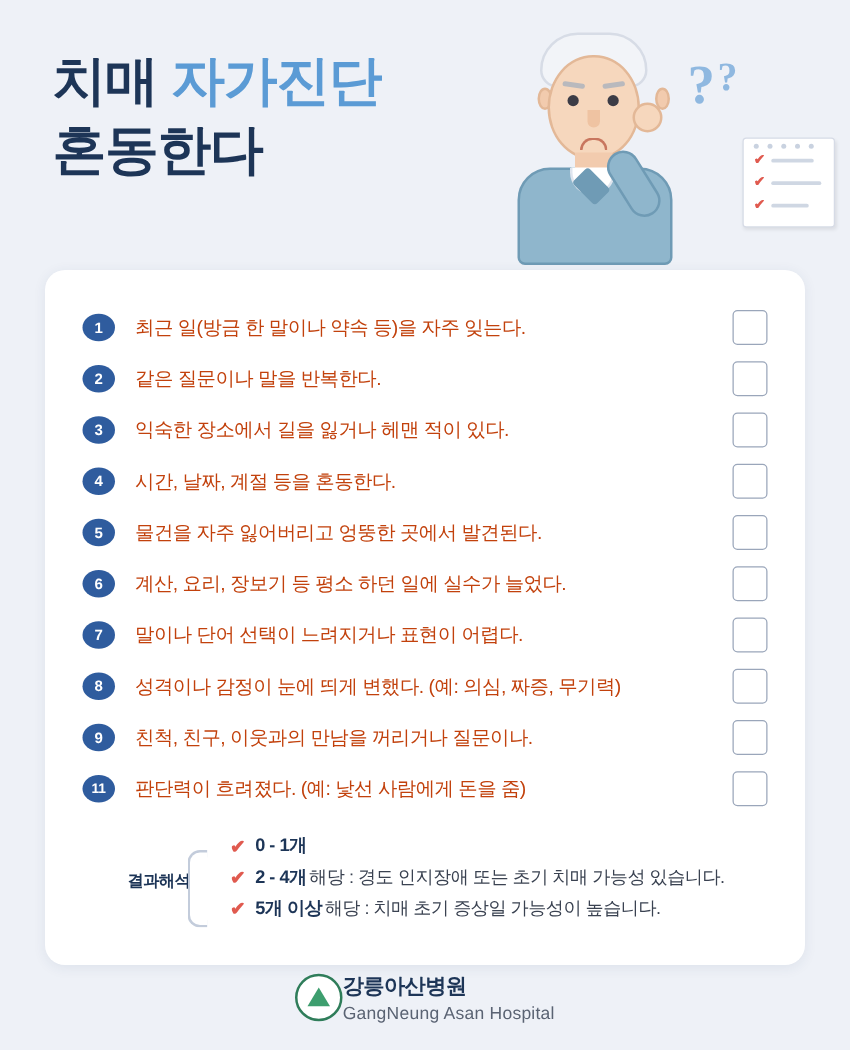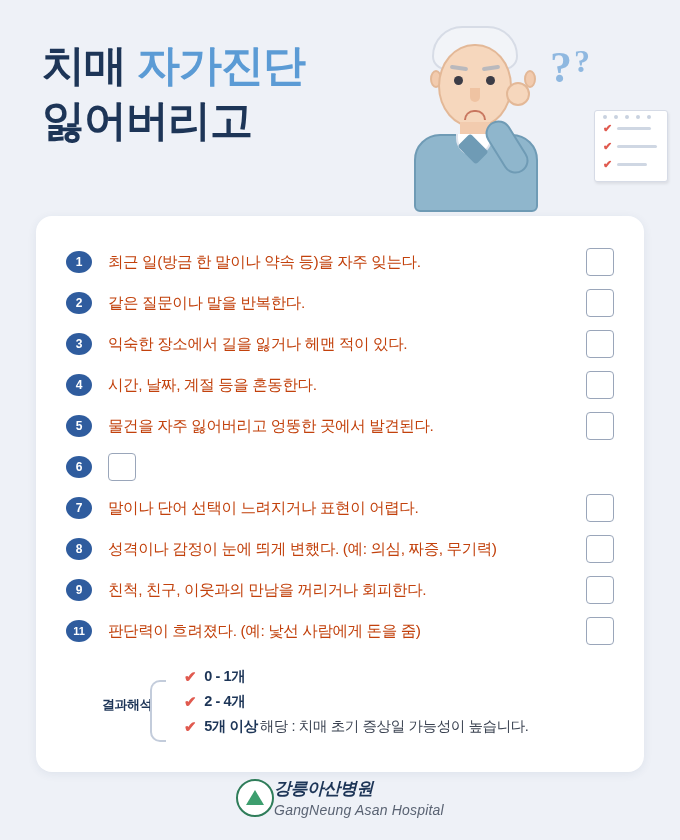--- a/index.html
+++ b/index.html
@@ -190,21 +190,20 @@
   .r-check { color: #e05a4f; font-weight: bold; margin-right: 8px; font-size: 15px; }
   .r-strong { color: #1d3557; font-weight: bold; margin-right: 2px; }
   .r-rest { color: #3a4251; }
 
   
   .footer {
     position: absolute;
     left: 0; right: 0; bottom: 22px;
     display: flex; align-items: center; justify-content: center;
     gap: 0;
-    font-style: italic;
   }
   .logo-mark {
     width: 38px; height: 38px; border-radius: 50%;
     background: #fff; border: 2px solid #2f7d5a;
     display: flex; align-items: center; justify-content: center;
     position: relative;
   }
   .logo-mark .tri {
     width: 0; height: 0;
     border-left: 9px solid transparent;
@@ -215,21 +214,21 @@
   .logo-text-en { font-size: 14px; color: #5a6373; letter-spacing: 0.2px; margin-top: 2px; }
 </style>
 </head>
 <body>
 
 <div class="header">
   <div class="title-line">
     <span class="t-dark">치매</span>
     <span class="t-blue">자가진단</span>
   </div>
-  <div class="title-line t-dark">잃어버리고</div>
+  <div class="title-line t-dark">혼동한다</div>
 
   <div class="illus">
     <div class="q-marks">
       <span>?</span><span class="q2">?</span>
     </div>
 
     <div class="notepad">
       <div class="holes">
         <i></i>
           <i></i>
@@ -299,57 +298,59 @@
   </div>
 
   <div class="q-row">
     <div class="q-num">5</div>
     <div class="q-text">물건을 자주 잃어버리고 엉뚱한 곳에서 발견된다.</div>
     <div class="q-box"></div>
   </div>
 
   <div class="q-row">
     <div class="q-num">6</div>
+    <div class="q-text">계산, 요리, 장보기 등 평소 하던 일에 실수가 늘었다.</div>
     <div class="q-box"></div>
   </div>
 
   <div class="q-row">
     <div class="q-num">7</div>
     <div class="q-text">말이나 단어 선택이 느려지거나 표현이 어렵다.</div>
     <div class="q-box"></div>
   </div>
 
   <div class="q-row">
     <div class="q-num">8</div>
     <div class="q-text">성격이나 감정이 눈에 띄게 변했다. (예: 의심, 짜증, 무기력)</div>
     <div class="q-box"></div>
   </div>
 
   <div class="q-row">
     <div class="q-num">9</div>
-    <div class="q-text">친척, 친구, 이웃과의 만남을 꺼리거나 회피한다.</div>
+    <div class="q-text">친척, 친구, 이웃과의 만남을 꺼리거나 질문이나.</div>
     <div class="q-box"></div>
   </div>
 
   <div class="q-row">
     <div class="q-num wide">11</div>
     <div class="q-text">판단력이 흐려졌다. (예: 낯선 사람에게 돈을 줌)</div>
     <div class="q-box"></div>
   </div>
 
   <div class="result">
     <div class="result-label">결과해석</div>
     <div class="result-lines">
       <div class="r-row">
         <span class="r-check">✔</span>
         <span class="r-strong">0 - 1개</span>
       </div>
       <div class="r-row">
         <span class="r-check">✔</span>
         <span class="r-strong">2 - 4개</span>
+        <span class="r-rest">해당 : 경도 인지장애 또는 초기 치매 가능성 있습니다.</span>
       </div>
       <div class="r-row">
         <span class="r-check">✔</span>
         <span class="r-strong">5개 이상</span>
         <span class="r-rest">해당 : 치매 초기 증상일 가능성이 높습니다.</span>
       </div>
     </div>
   </div>
 </div>
 

